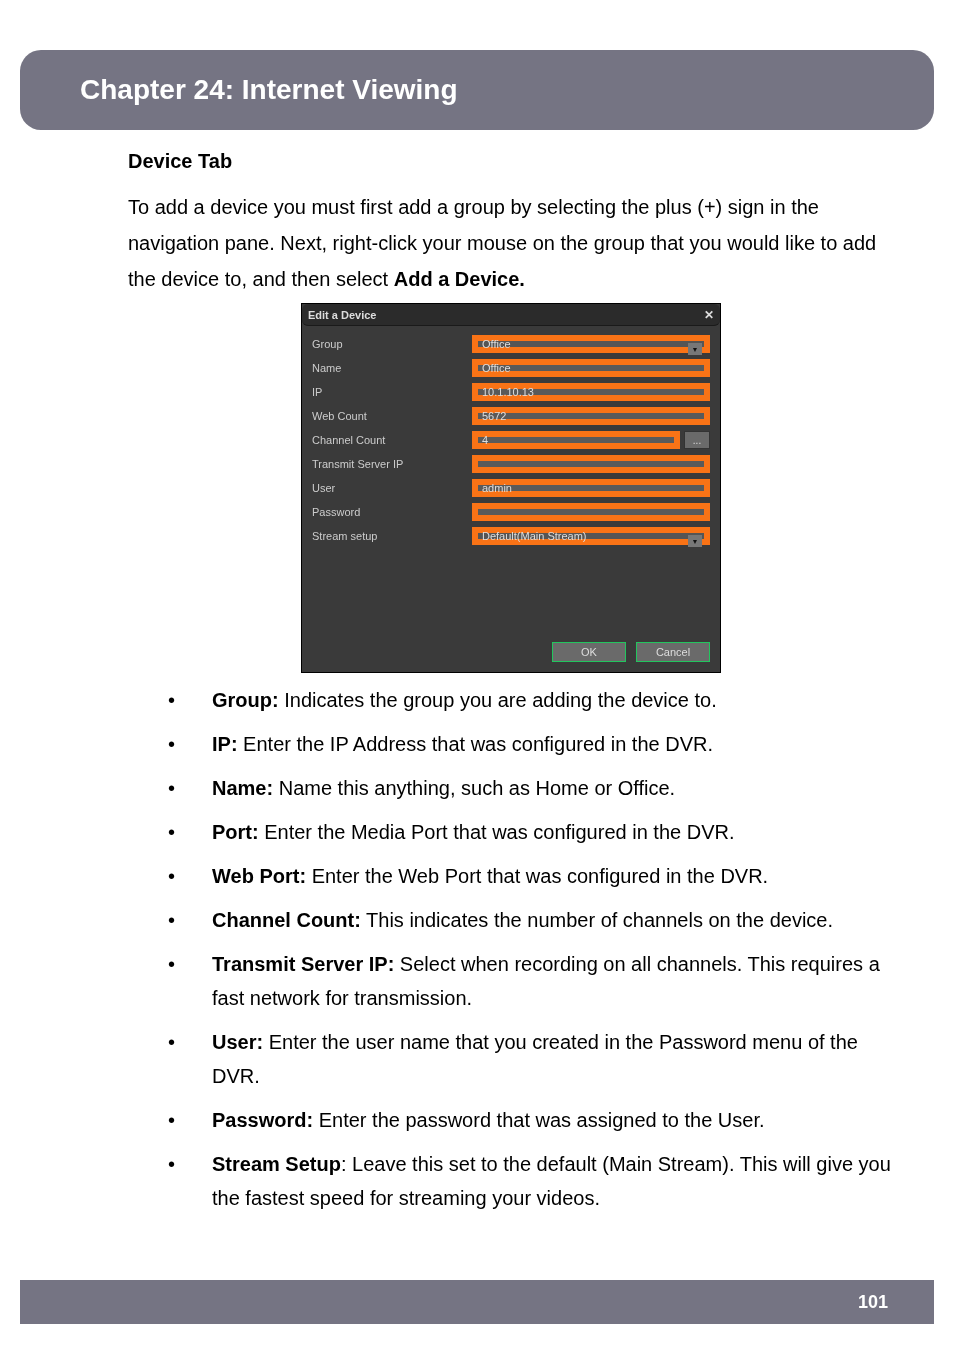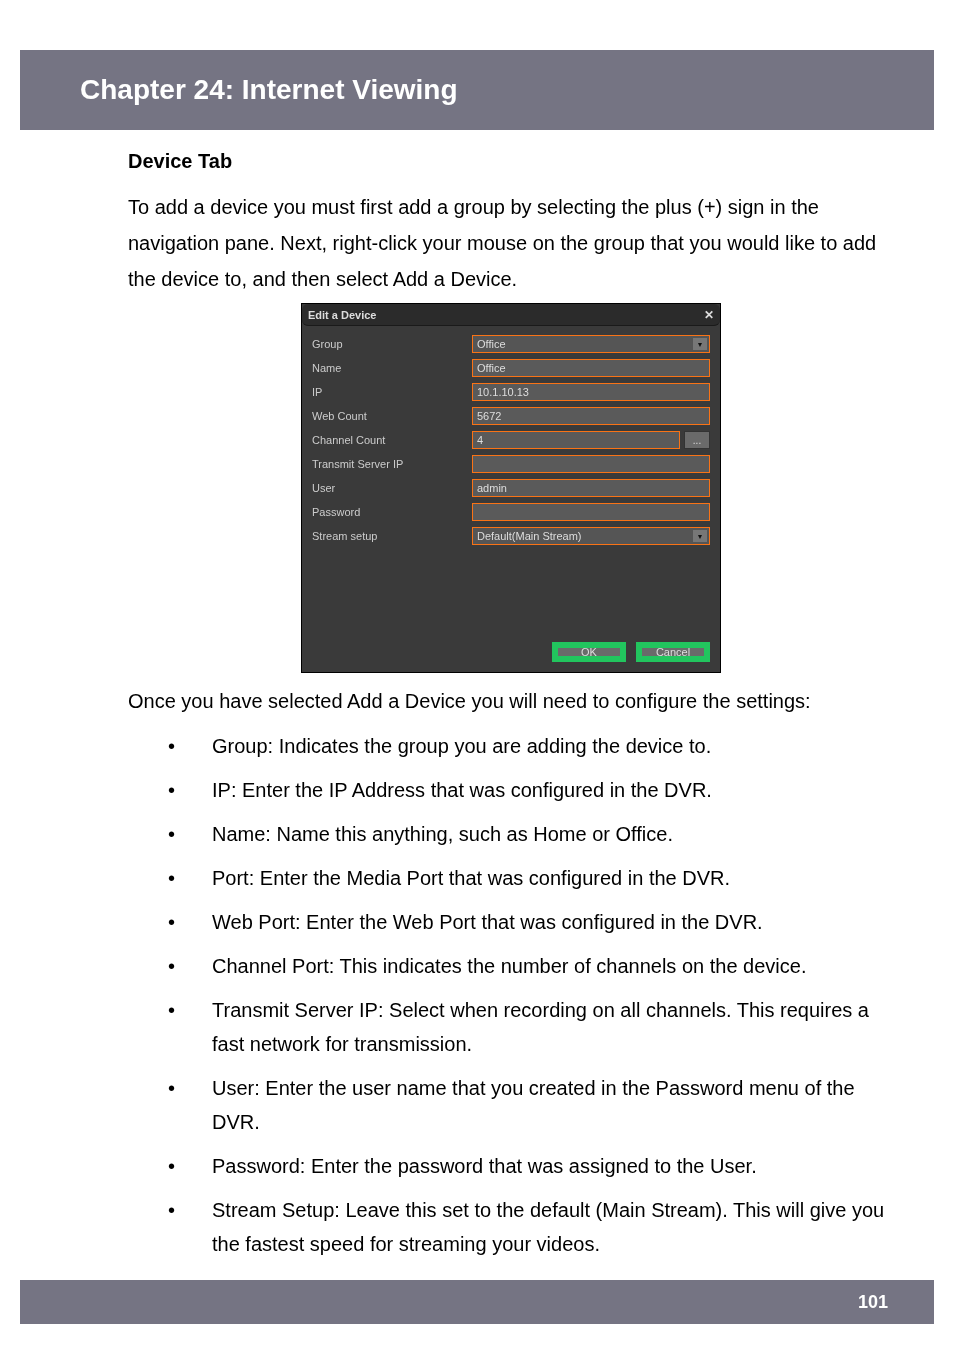--- a/index.html
+++ b/index.html
@@ -1,21 +1,21 @@
 <!DOCTYPE html>
 <html><head>
 <meta charset="utf-8">
 <style>
   * { box-sizing: border-box; margin: 0; padding: 0; }
   html, body { width: 954px; height: 1352px; font-family: Arial, Helvetica, sans-serif; background: #fff; color: #000; }
   .page { width: 954px; height: 1352px; position: relative; background: #fff; }
   .header-band {
     position: absolute; left: 20px; right: 20px; top: 50px; height: 80px;
     background: #757483;
-    display: flex; align-items: center; padding-left: 60px;
+    display: flex; align-items: center; padding-left: 60px; border-radius: 21px;
   }
   .header-band h1 { color: #fff; font-size: 28px; font-weight: bold; }
   .content {
     position: absolute; left: 80px; right: 60px; top: 150px; margin-left: 48px;
   }
   .subheading { font-size: 20px; font-weight: bold; margin-bottom: 16px; }
   .intro { font-size: 20px; line-height: 1.8; margin-bottom: 6px; }
 
   
   .dialog-wrap { display: flex; justify-content: center; margin: 4px 0 10px 0; }
@@ -26,49 +26,49 @@
   .dlg-titlebar {
     background: #2b2b2b; height: 22px; display: flex; align-items: center;
     justify-content: space-between; padding: 0 6px; border-bottom: 1px solid #1a1a1a; border-radius: 6px;
   }
   .dlg-title { color: #ddd; font-size: 11px; font-weight: bold; }
   .dlg-close { color: #ddd; font-size: 12px; font-weight: bold; cursor: pointer; }
   .dlg-body { padding: 8px 10px 6px 10px; }
   .dlg-row { display: flex; align-items: center; margin-bottom: 4px; height: 20px; }
   .dlg-label { width: 160px; color: #ccc; font-size: 11px; }
   .dlg-field {
-    flex: 1; height: 18px; background: #555; border: 1px solid #f97316; color: #ddd;
+    flex: 1; height: 18px; background: #555; border: 6px solid #f97316; color: #ddd;
     font-size: 11px; padding: 0 4px; display: flex; align-items: center; position: relative;
   }
   .dlg-field.input { background: #5a5a5a; }
   .dlg-dd-arrow {
     position: absolute; right: 2px; top: 2px; width: 14px; height: 12px;
     background: #777; display: flex; align-items: center; justify-content: center;
   }
   .dlg-dd-arrow::after { content: "▼"; font-size: 7px; color: #111; }
   .dlg-ellipsis-btn {
     width: 26px; height: 18px; margin-left: 4px; background: #6a6a6a;
     border: 1px solid #333; color: #ddd; font-size: 10px;
     display: flex; align-items: center; justify-content: center;
   }
   .dlg-spacer { height: 80px; }
   .dlg-footer { display: flex; justify-content: flex-end; gap: 10px; padding: 6px 10px 10px 10px; }
   .dlg-btn {
-    min-width: 74px; height: 20px; background: #6a6a6a; border: 6px solid #22c55e;
+    min-width: 74px; height: 20px; background: #6a6a6a; border: 1px solid #22c55e;
     color: #ddd; font-size: 11px; display: flex; align-items: center; justify-content: center;
   }
 
   .after-dialog { font-size: 20px; line-height: 1.8; margin-top: 6px; margin-bottom: 10px; }
 
   ul.defs { list-style: none; padding-left: 40px; }
   ul.defs > li { position: relative; font-size: 20px; line-height: 1.7; margin-bottom: 10px; padding-left: 44px; }
   ul.defs > li::before {
     content: "•"; position: absolute; left: 0; top: 0; font-size: 20px;
   }
-  .term { font-weight: normal; }
+  .term { font-weight: bold; }
 
   .footer-band {
     position: absolute; left: 20px; right: 20px; bottom: 28px; height: 44px;
     background: #757483; display: flex; align-items: center; justify-content: flex-end;
     padding-right: 46px;
   }
   .footer-band .pgnum { color: #fff; font-size: 18px; font-weight: bold; }
 </style>
 </head>
 <body>
@@ -170,29 +170,28 @@
           <div class="dlg-btn">
             <span>OK</span>
           </div>
           <div class="dlg-btn">
             <span>Cancel</span>
           </div>
         </div>
       </div>
     </div>
 
-    <p class="after-dialog">Once you have selected Add a Device you will need to configure the settings:</p>
 
     <ul class="defs">
       <li><span class="term">Group:</span><span> Indicates the group you are adding the device to.</span></li>
       <li><span class="term">IP:</span><span> Enter the IP Address that was configured in the DVR.</span></li>
       <li><span class="term">Name:</span><span> Name this anything, such as Home or Office.</span></li>
       <li><span class="term">Port:</span><span> Enter the Media Port that was configured in the DVR.</span></li>
       <li><span class="term">Web Port:</span><span> Enter the Web Port that was configured in the DVR.</span></li>
-      <li><span class="term">Channel Port:</span><span> This indicates the number of channels on the device.</span></li>
+      <li><span class="term">Channel Count:</span><span> This indicates the number of channels on the device.</span></li>
       <li><span class="term">Transmit Server IP:</span><span> Select when recording on all channels. This requires a fast network for transmission.</span></li>
       <li><span class="term">User:</span><span> Enter the user name that you created in the Password menu of the DVR.</span></li>
       <li><span class="term">Password:</span><span> Enter the password that was assigned to the User.</span></li>
       <li><span class="term">Stream Setup</span><span>: Leave this set to the default (Main Stream). This will give you the fastest speed for streaming your videos.</span></li>
     </ul>
 
   </div>
 
   <div class="footer-band">
     <span class="pgnum">101</span>

